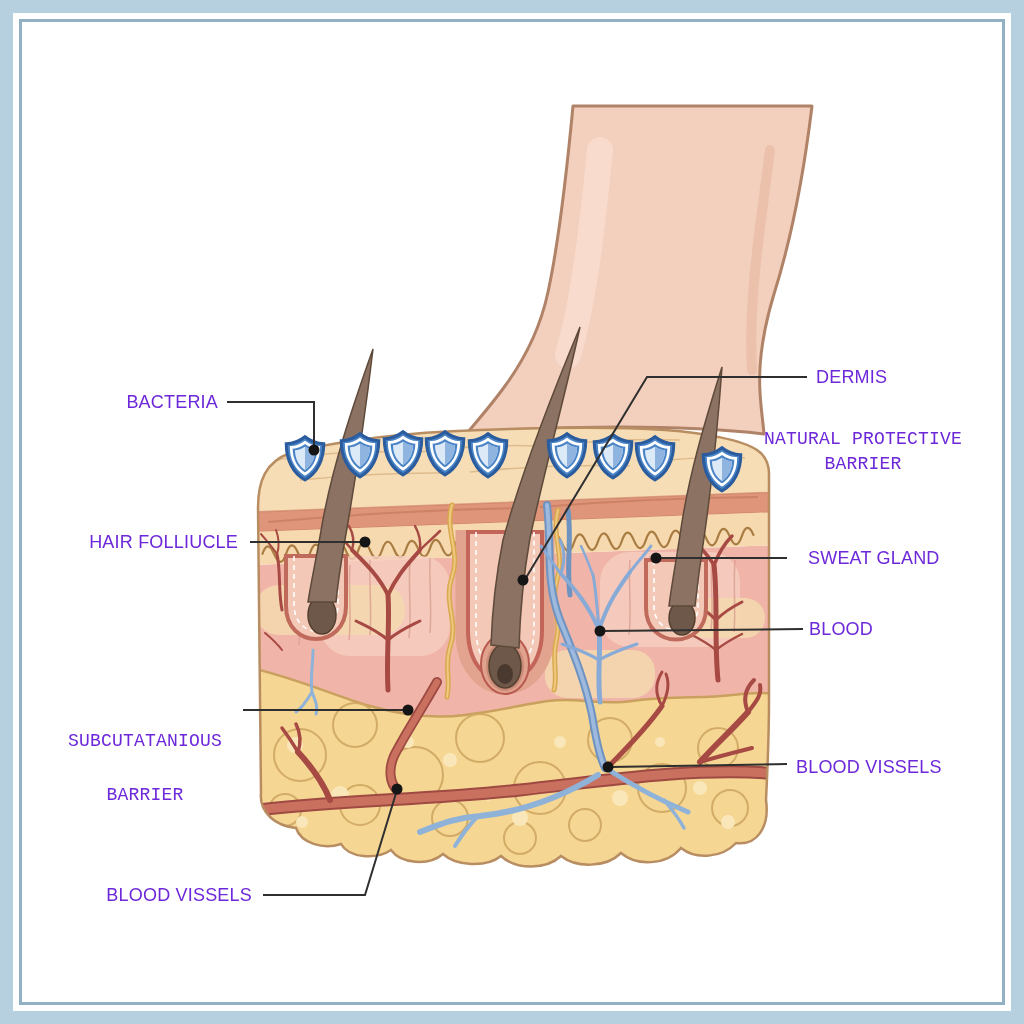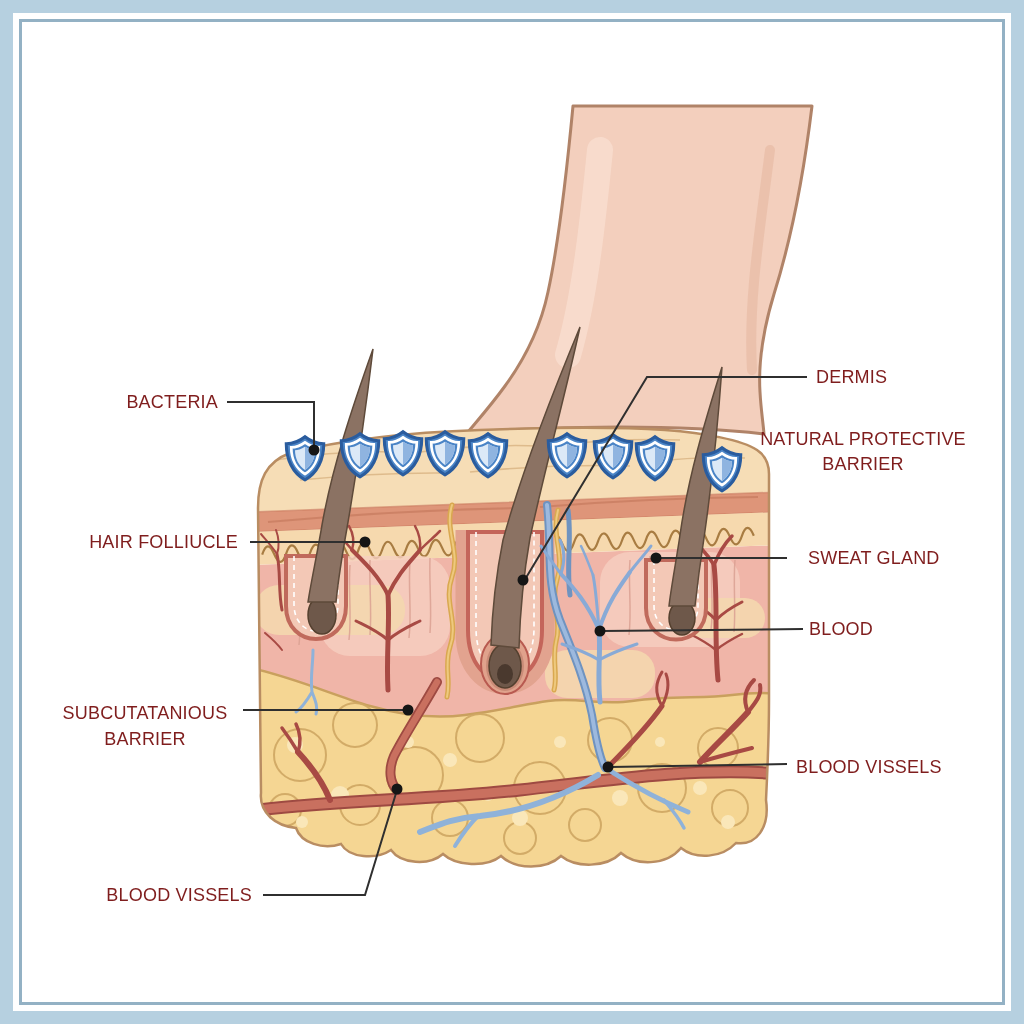--- a/index.html
+++ b/index.html
@@ -1,25 +1,25 @@
 <!DOCTYPE html>
 <html><head>
 <meta charset="utf-8">
 <style>
   html,body{margin:0;padding:0;background:#ffffff;}
   .canvas{position:relative;width:1024px;height:1024px;background:#ffffff;overflow:hidden;
           font-family:"Liberation Sans",sans-serif;}
   .frame-outer{position:absolute;inset:0;border:13px solid #b6d0e0;box-sizing:border-box;z-index:6;pointer-events:none;}
   .frame-inner{position:absolute;inset:19px;border:3px solid #93b1c4;box-sizing:border-box;z-index:6;pointer-events:none;}
   .scene{position:absolute;inset:0;z-index:1;}
-  .lbl{position:absolute;z-index:3;font-size:18px;font-weight:500;color:#7f1d1d;
+  .lbl{position:absolute;z-index:3;font-size:18px;font-weight:500;color:#6d28d9;
        letter-spacing:.2px;white-space:nowrap;line-height:22px;}
   .lbl-center{text-align:center;white-space:normal;}
-  .lbl-center span{display:block;}
-  .lh26 span{line-height:26px;}
+  .lbl-center span{display:block;font-family:Liberation Mono, monospace;}
+  .lh26 span{line-height:26px;margin-top:28px;}
   .lh25 span{line-height:25px;}
 </style>
 </head>
 <body>
 
 <div class="canvas">
 
   <svg class="scene" viewBox="0 0 1024 1024" width="1024" height="1024">
     <defs>
       <clipPath id="blockClip">

